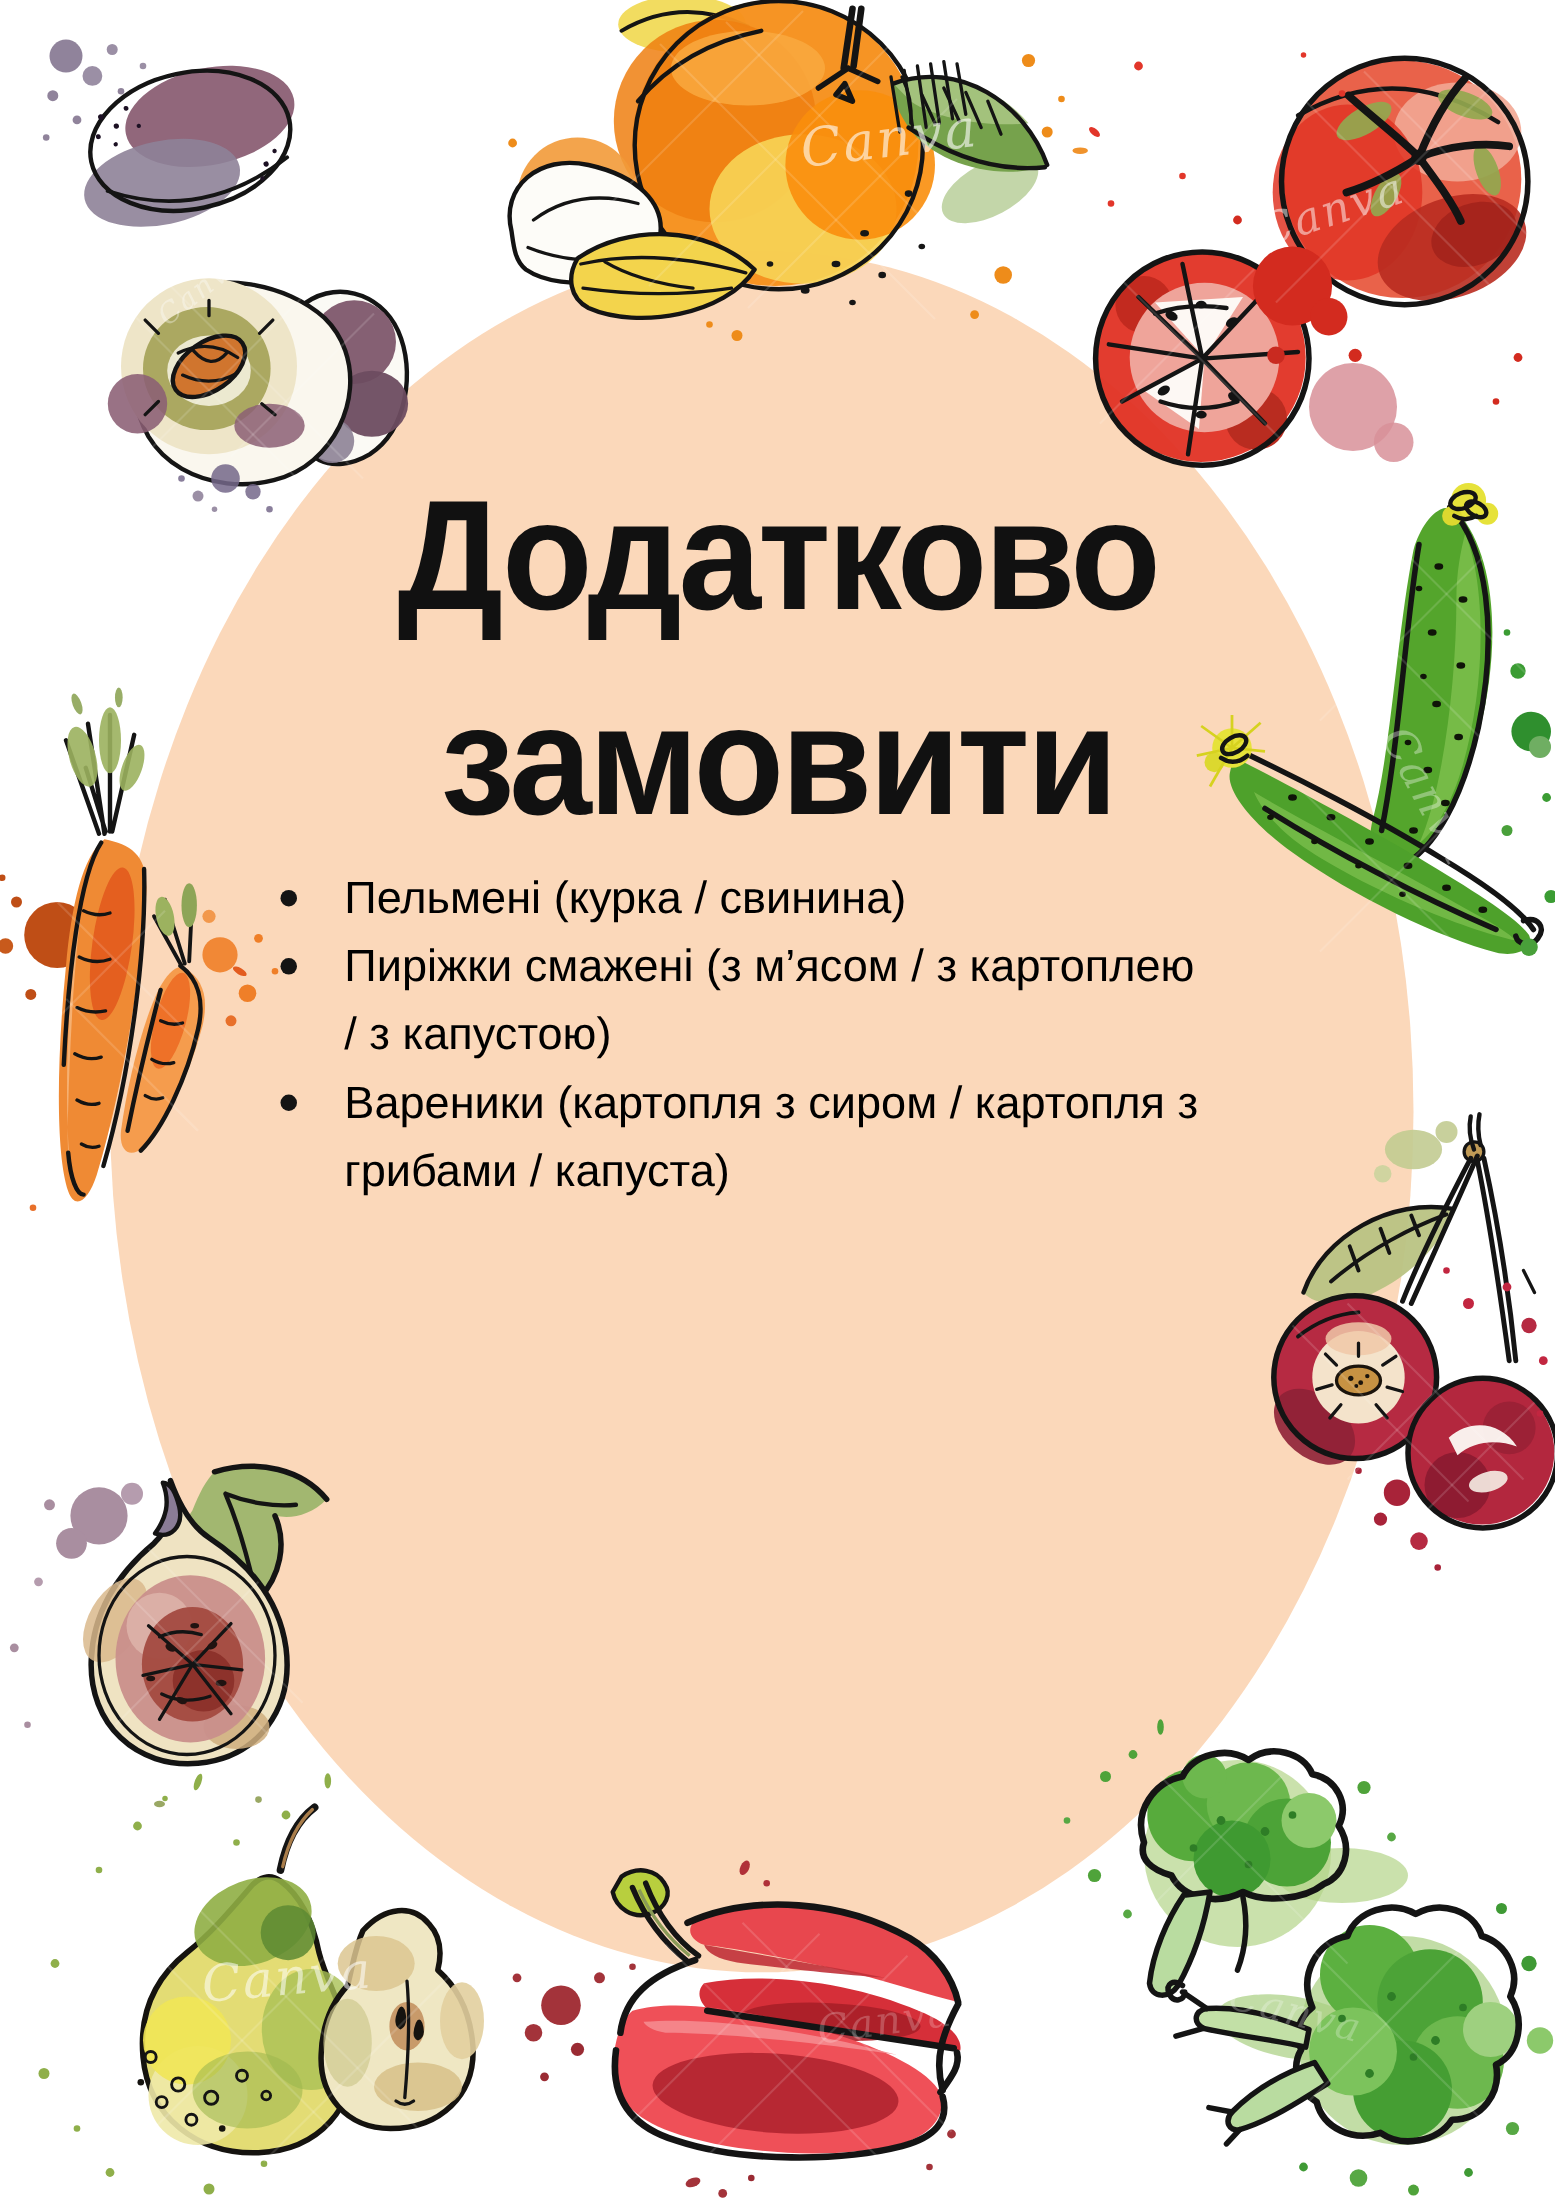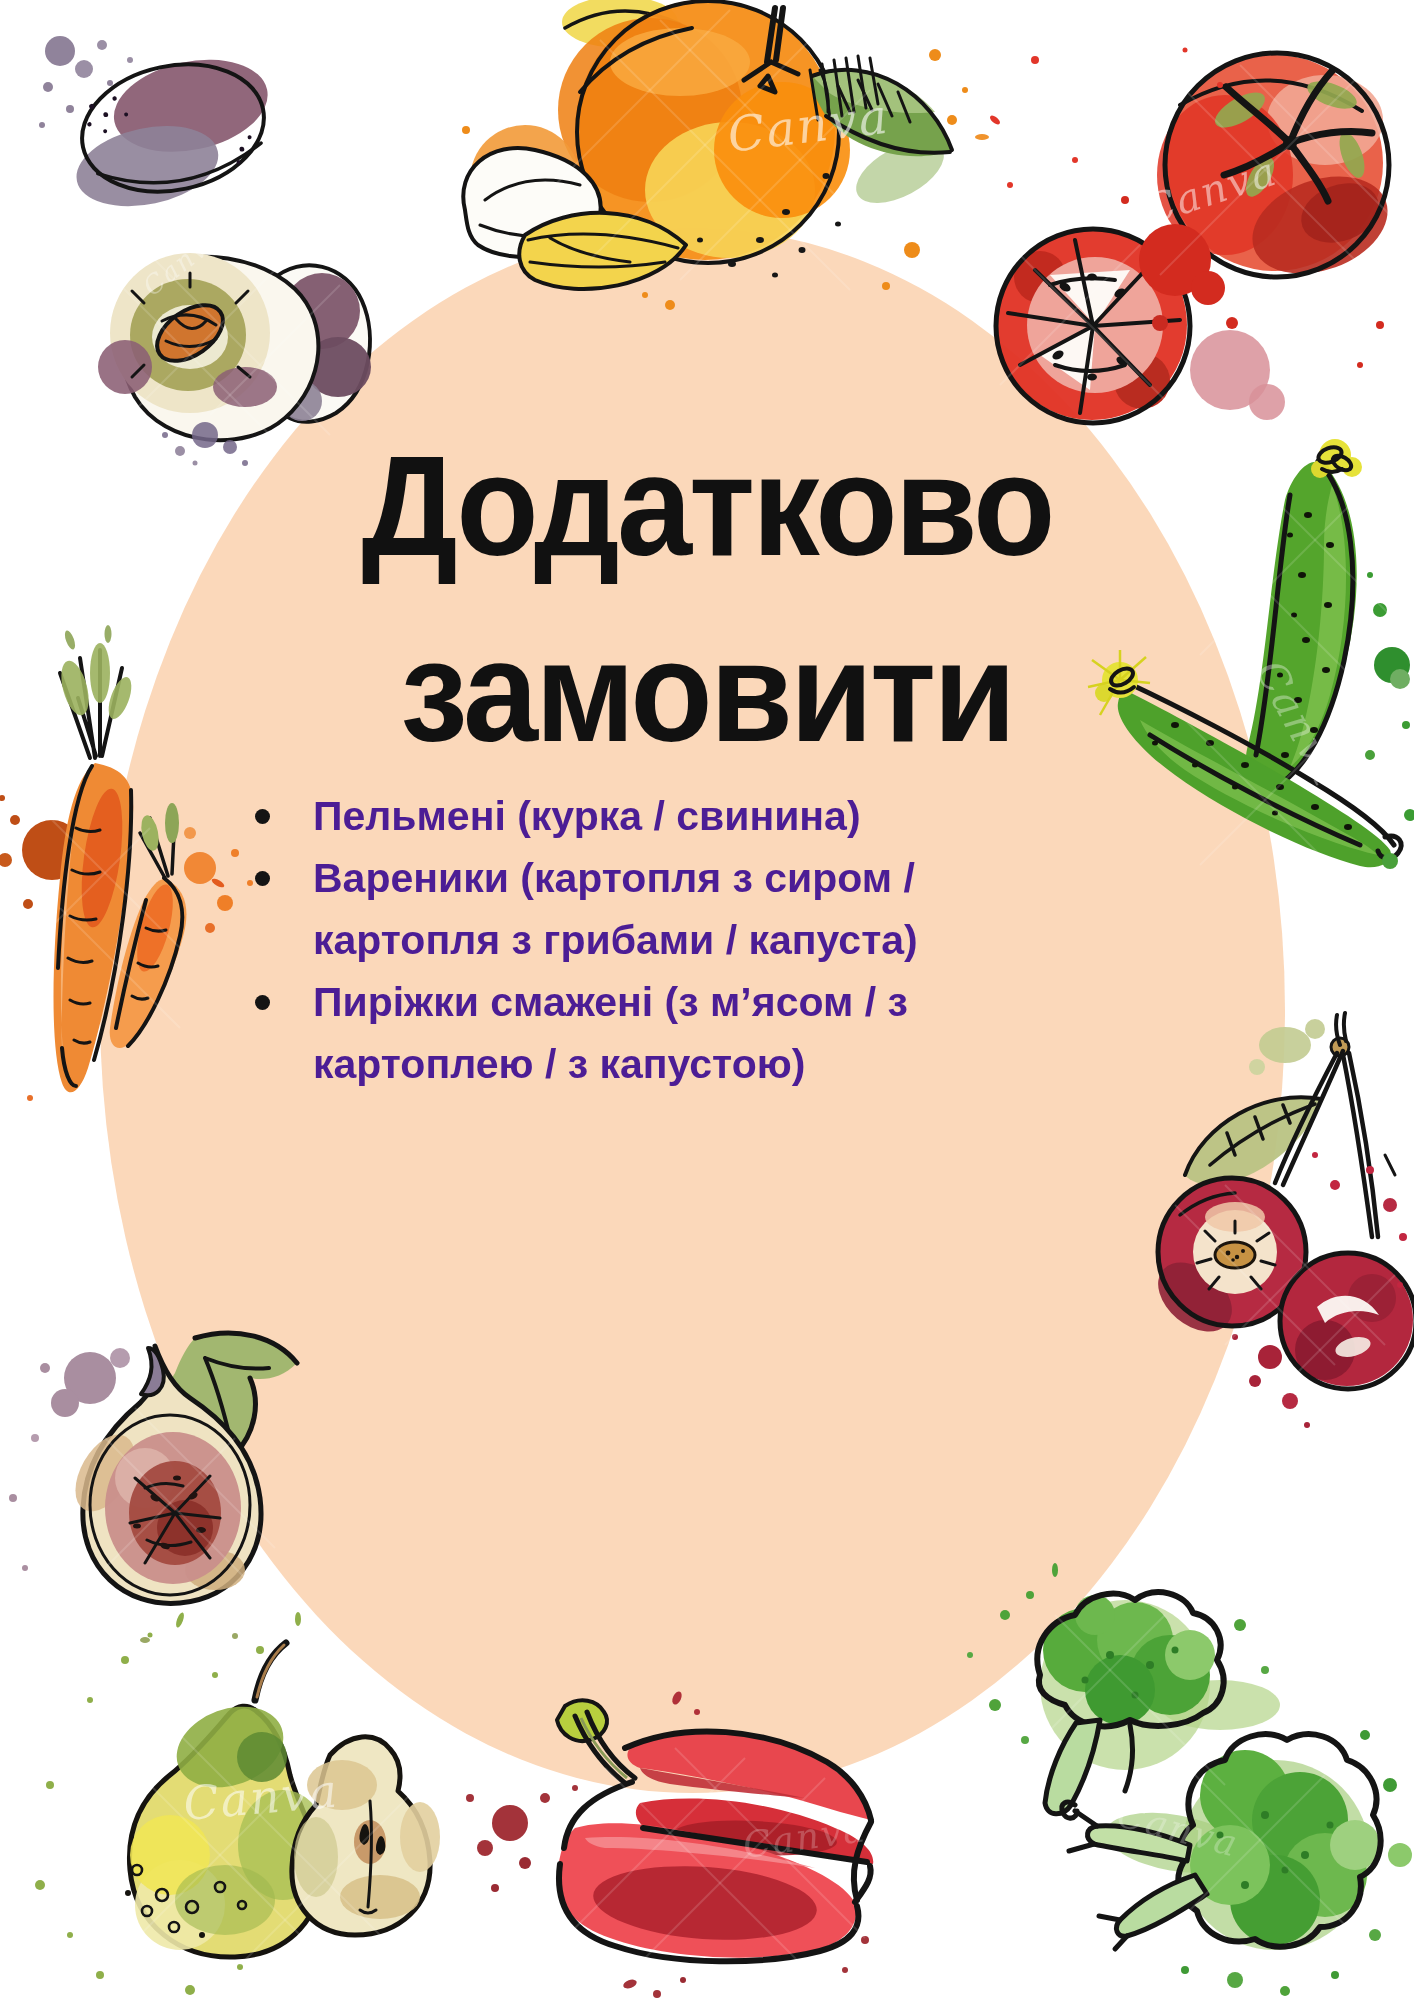--- a/index.html
+++ b/index.html
@@ -7,21 +7,21 @@
           font-family:"Liberation Sans",sans-serif;}
   
   #ellipse{position:absolute;left:100px;top:228px;width:1185px;height:1565px;border-radius:50%;}
   
   .title{position:absolute;left:0;right:0;top:318px;text-align:center;color:#111;
          font-weight:700;font-size:142px;line-height:1.31;letter-spacing:-3px;
          transform:scaleX(.95);transform-origin:center top;}
   .title span{display:block;}
   
   .menu{position:absolute;left:245px;top:785px;width:860px;list-style:none;margin:0;padding:0;
-        color:#4c1d95;font-weight:700;font-size:41px;line-height:62px;}
+        color:#000000;font-weight:400;font-size:41px;line-height:62px;}
   .menu li{position:relative;padding-left:68px;}
   .dot{position:absolute;left:10px;top:24px;width:15px;height:15px;border-radius:50%;background:#141414;}
   
   .ill{position:absolute;}
   .ill svg{display:block;overflow:visible;}
   .ink{stroke:#141414;stroke-linecap:round;stroke-linejoin:round;fill:none;}
   .xh line{stroke:#ffffff;stroke-opacity:.14;stroke-width:2;}
   .wm{fill:#ffffff;font-family:"DejaVu Serif",serif;font-style:italic;letter-spacing:2px;}
 </style>
 </head>
@@ -31,22 +31,22 @@
 
   <div id="ellipse" style="background: rgb(251, 216, 186);"></div>
 
   <h1 class="title">
     <span>Додатково</span>
     <span>замовити</span>
   </h1>
 
   <ul class="menu">
     <li><span class="dot"></span><span>Пельмені (курка / свинина)</span></li>
+    <li><span class="dot"></span><span>Пиріжки смажені (з м’ясом / з картоплею / з капустою)</span></li>
     <li><span class="dot"></span><span>Вареники (картопля з сиром / картопля з грибами / капуста)</span></li>
-    <li><span class="dot"></span><span>Пиріжки смажені (з м’ясом / з картоплею / з капустою)</span></li>
   </ul>
 
   <div class="ill" style="left:40px;top:35px">
     <svg width="340" height="430" viewBox="0 0 340 430">
       <g opacity=".85">
         <circle cx="20" cy="16" r="15" fill="#7d6e8a"></circle>
           <circle cx="44" cy="34" r="9" fill="#8a7c96"></circle>
         <circle cx="8" cy="52" r="5" fill="#7d6e8a"></circle>
           <circle cx="62" cy="10" r="5" fill="#8a7c96"></circle>
         <circle cx="70" cy="48" r="3" fill="#7d6e8a"></circle>

